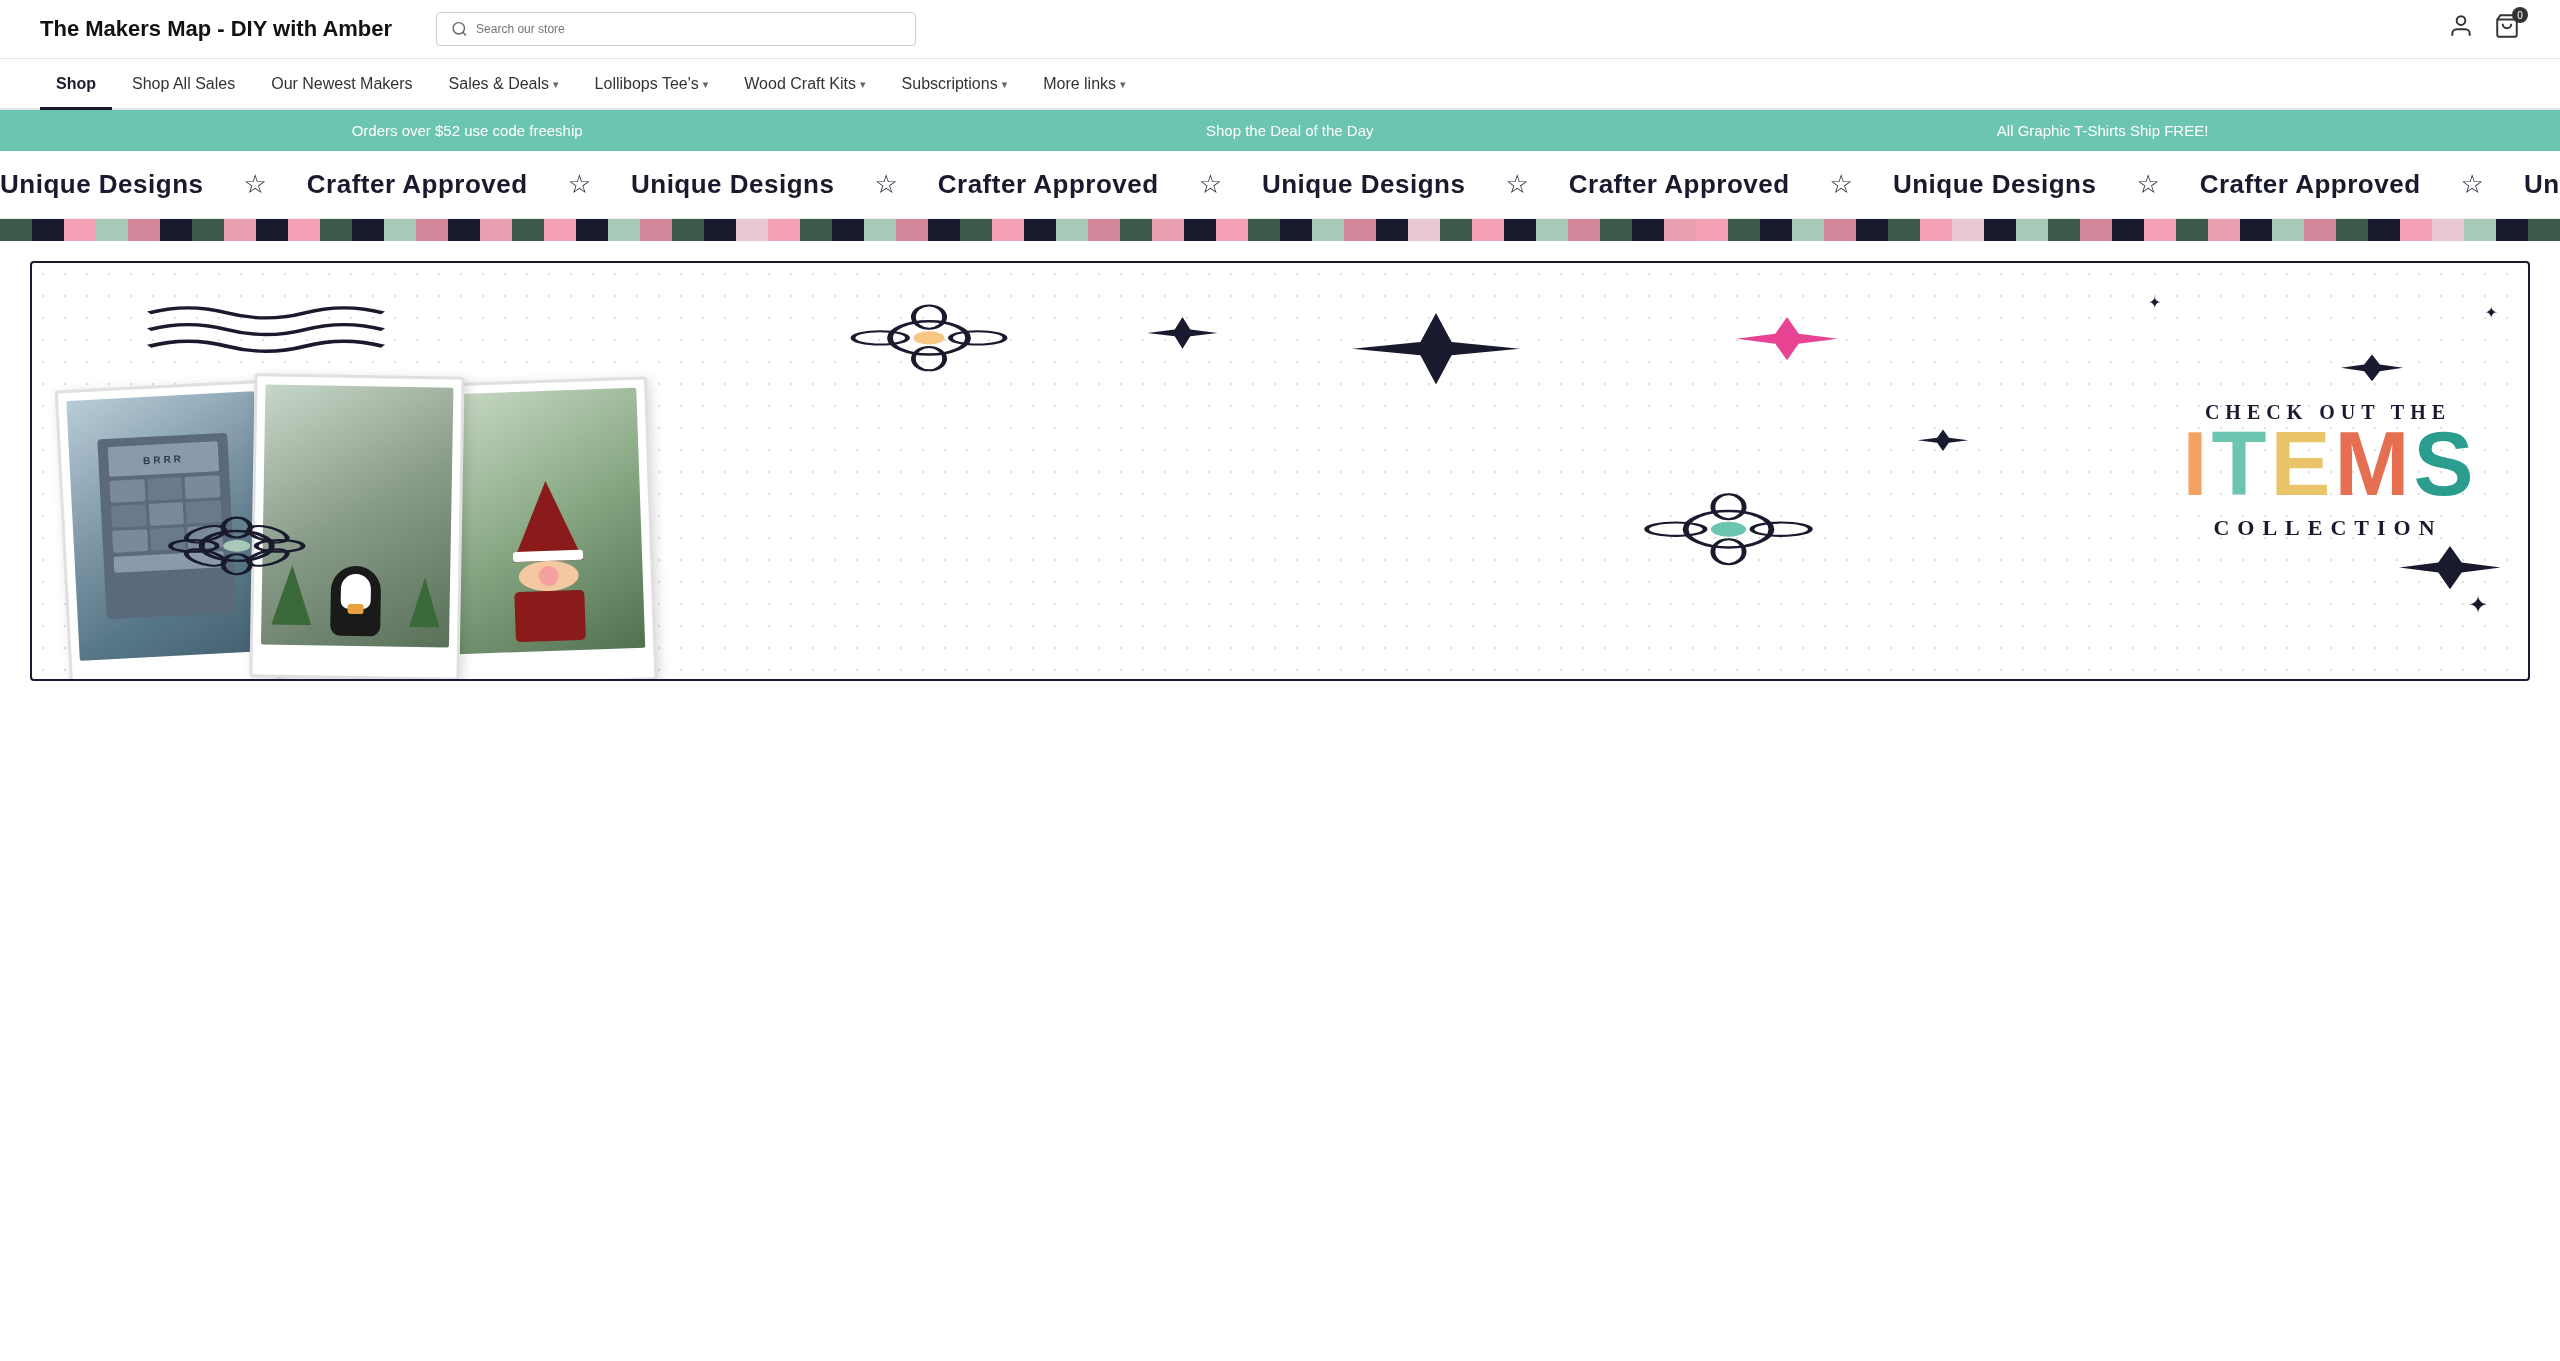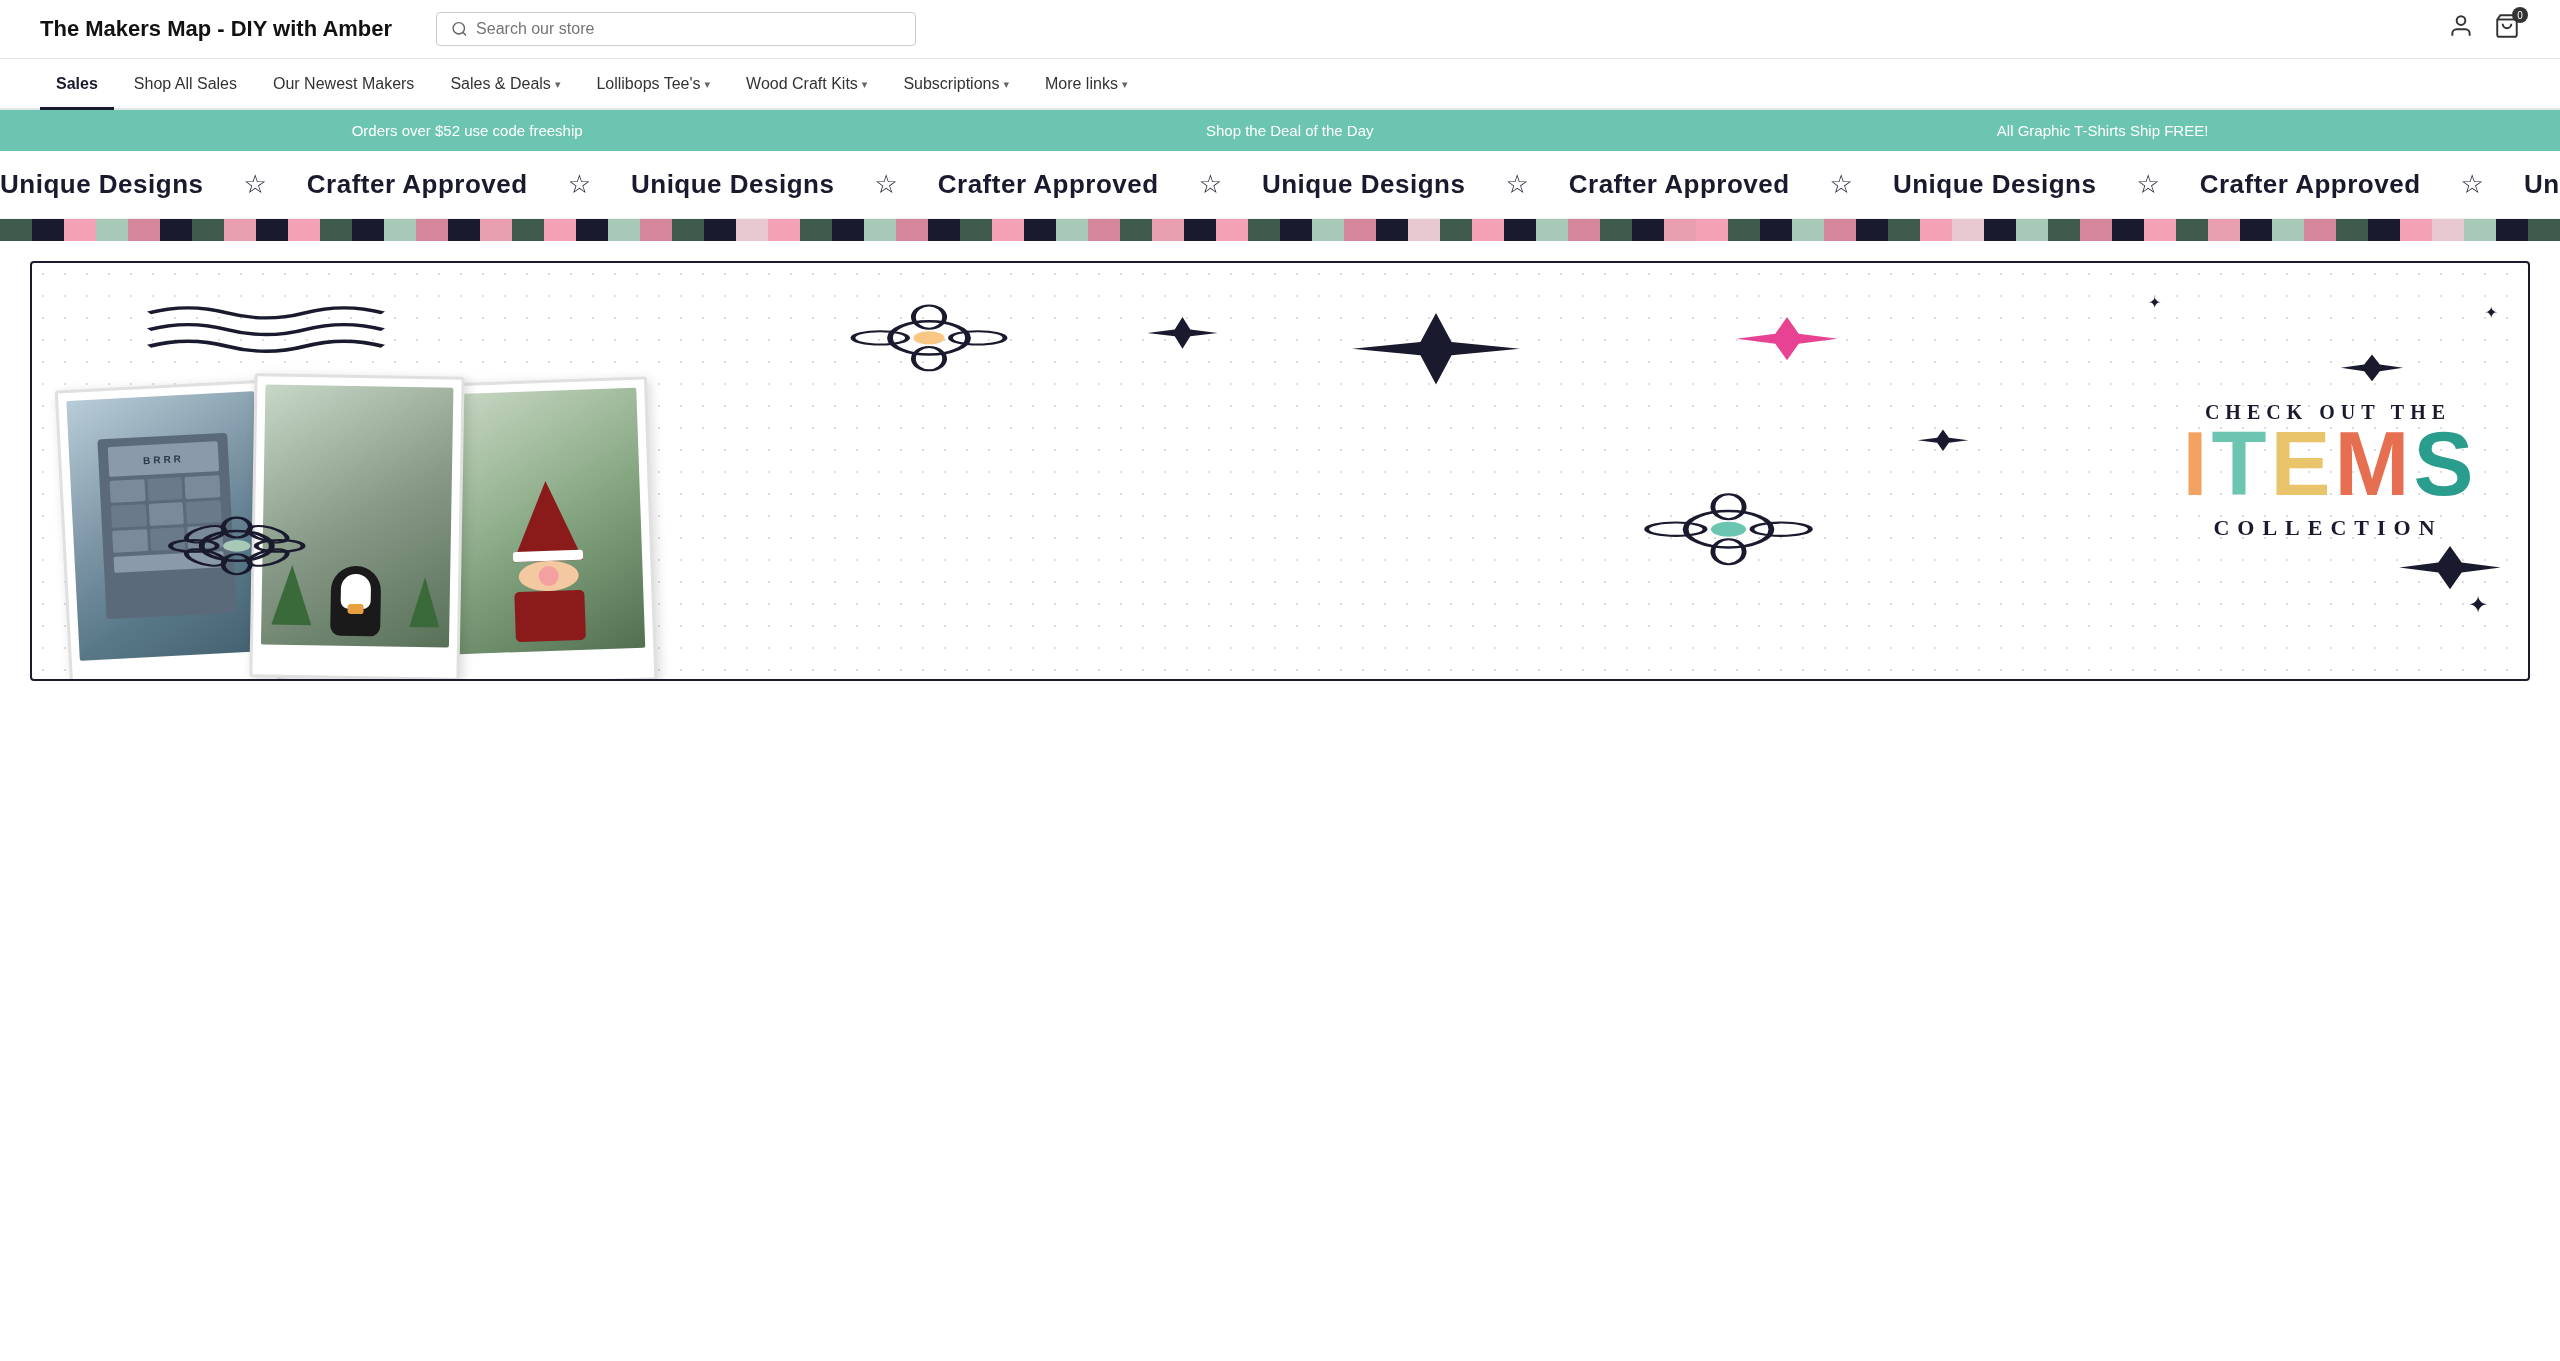--- a/index.html
+++ b/index.html
@@ -27,21 +27,21 @@
       border: 1.5px solid #ccc;
       border-radius: 4px;
       padding: 7px 14px;
       flex: 1;
       max-width: 480px;
       margin-left: 20px;
     }
     .header-search input {
       border: none;
       outline: none;
-      font-size: 16px;
+      font-size: 12px;
       color: #ef4444;
       width: 100%;
       background: transparent;
     }
     .header-icons {
       display: flex;
       align-items: center;
       gap: 20px;
       margin-left: auto;
     }
@@ -311,21 +311,21 @@
         <path d="M6 2L3 6v14a2 2 0 0 0 2 2h14a2 2 0 0 0 2-2V6l-3-4z"></path>
           <line x1="3" y1="6" x2="21" y2="6"></line>
           <path d="M16 10a4 4 0 0 1-8 0"></path>
       </svg>
       <span class="cart-badge">0</span>
     </button>
   </div>
 </header>
 
 <nav class="nav">
-  <a class="nav-item active">Sales</a>
+  <a class="nav-item active">Shop</a>
   <a class="nav-item">Shop All Sales</a>
   <a class="nav-item">Our Newest Makers</a>
   <a class="nav-item">Sales &amp; Deals <span class="chevron">▾</span></a>
   <a class="nav-item">Lollibops Tee's <span class="chevron">▾</span></a>
   <a class="nav-item">Wood Craft Kits <span class="chevron">▾</span></a>
   <a class="nav-item">Subscriptions <span class="chevron">▾</span></a>
   <a class="nav-item">More links <span class="chevron">▾</span></a>
 </nav>
 
 <div class="announcement-bar">

